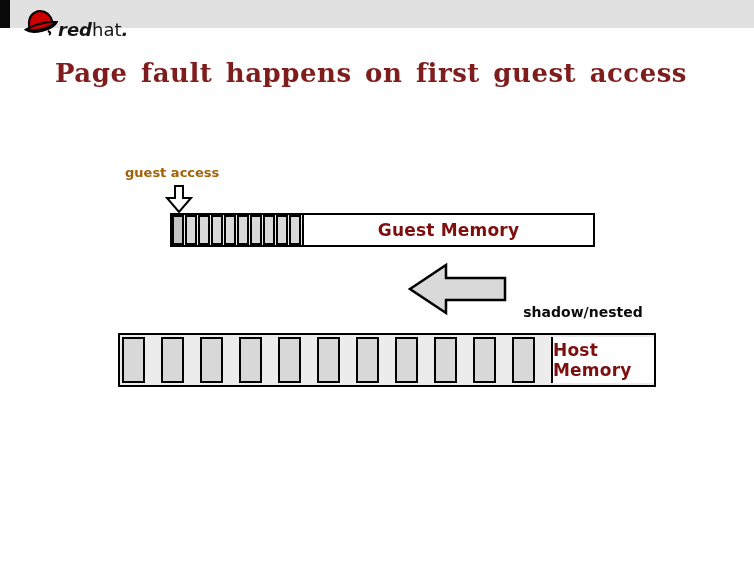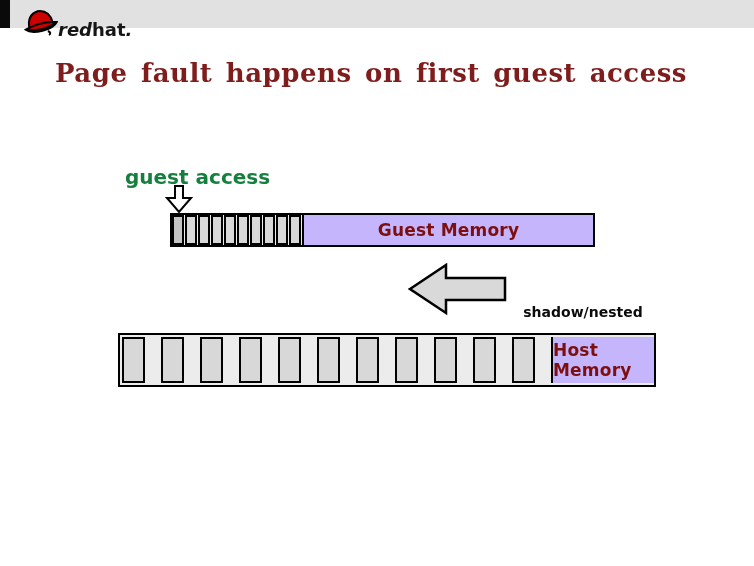--- a/index.html
+++ b/index.html
@@ -20,51 +20,51 @@
   .logo{
     position:absolute;left:22px;top:3px;width:140px;height:40px;
   }
   .logo-hat{position:absolute;left:0;top:2px;}
   .logo-text{
     position:absolute;left:36px;top:16px;
     font-size:18px;color:#161616;letter-spacing:0px;
     font-family:"DejaVu Sans",sans-serif;
   }
   .logo-text .b{font-weight:700;font-style:italic;}
-  .logo-text .l{font-weight:700;}
+  .logo-text .l{font-weight:400;}
   
   .slide-title{
     position:absolute;left:55px;top:58px;width:660px;
     font-family:"DejaVu Serif","Liberation Serif",serif;
     font-weight:700;font-size:26px;color:#7f1d1d;
     letter-spacing:0.5px;word-spacing:4px;
   }
   
   .guest-access-label{
     position:absolute;left:125px;top:165px;
-    font-size:20px;font-weight:700;color:#15803d;
+    font-size:13px;font-weight:700;color:#a16207;
   }
   .down-arrow{position:absolute;left:165px;top:185px;}
   .mem-bar{
     position:absolute;box-sizing:border-box;
     border:2px solid #000;background:#ececec;
     display:flex;align-items:stretch;
   }
   .guest-bar{left:170px;top:213px;width:425px;height:34px;gap:1px;}
   .host-bar{left:118px;top:333px;width:538px;height:54px;gap:16px;padding:2px 0 2px 2px;}
   .cell{
     box-sizing:border-box;flex:0 0 auto;
     border:2px solid #000;background:#d8d8d8;height:100%;
   }
   .guest-bar .cell{width:12px;}
   .guest-bar .cell.first{background:#c4c4c4;}
   .host-bar .cell{width:23px;}
   .bar-label{
     flex:1 1 auto;box-sizing:border-box;height:100%;
-    border-left:2px solid #000;background:#c4b5fd;
+    border-left:2px solid #000;background:#ffffff;
     display:flex;align-items:center;justify-content:center;
     font-size:17px;font-weight:700;color:#7d0f0f;
     letter-spacing:0.2px;
   }
   .block-arrow{position:absolute;left:408px;top:263px;}
   .pt-label{
     position:absolute;left:503px;top:262px;width:160px;
     text-align:center;font-size:14px;font-weight:700;color:#0b0b0b;
     line-height:25px;
     margin-top:38px;

